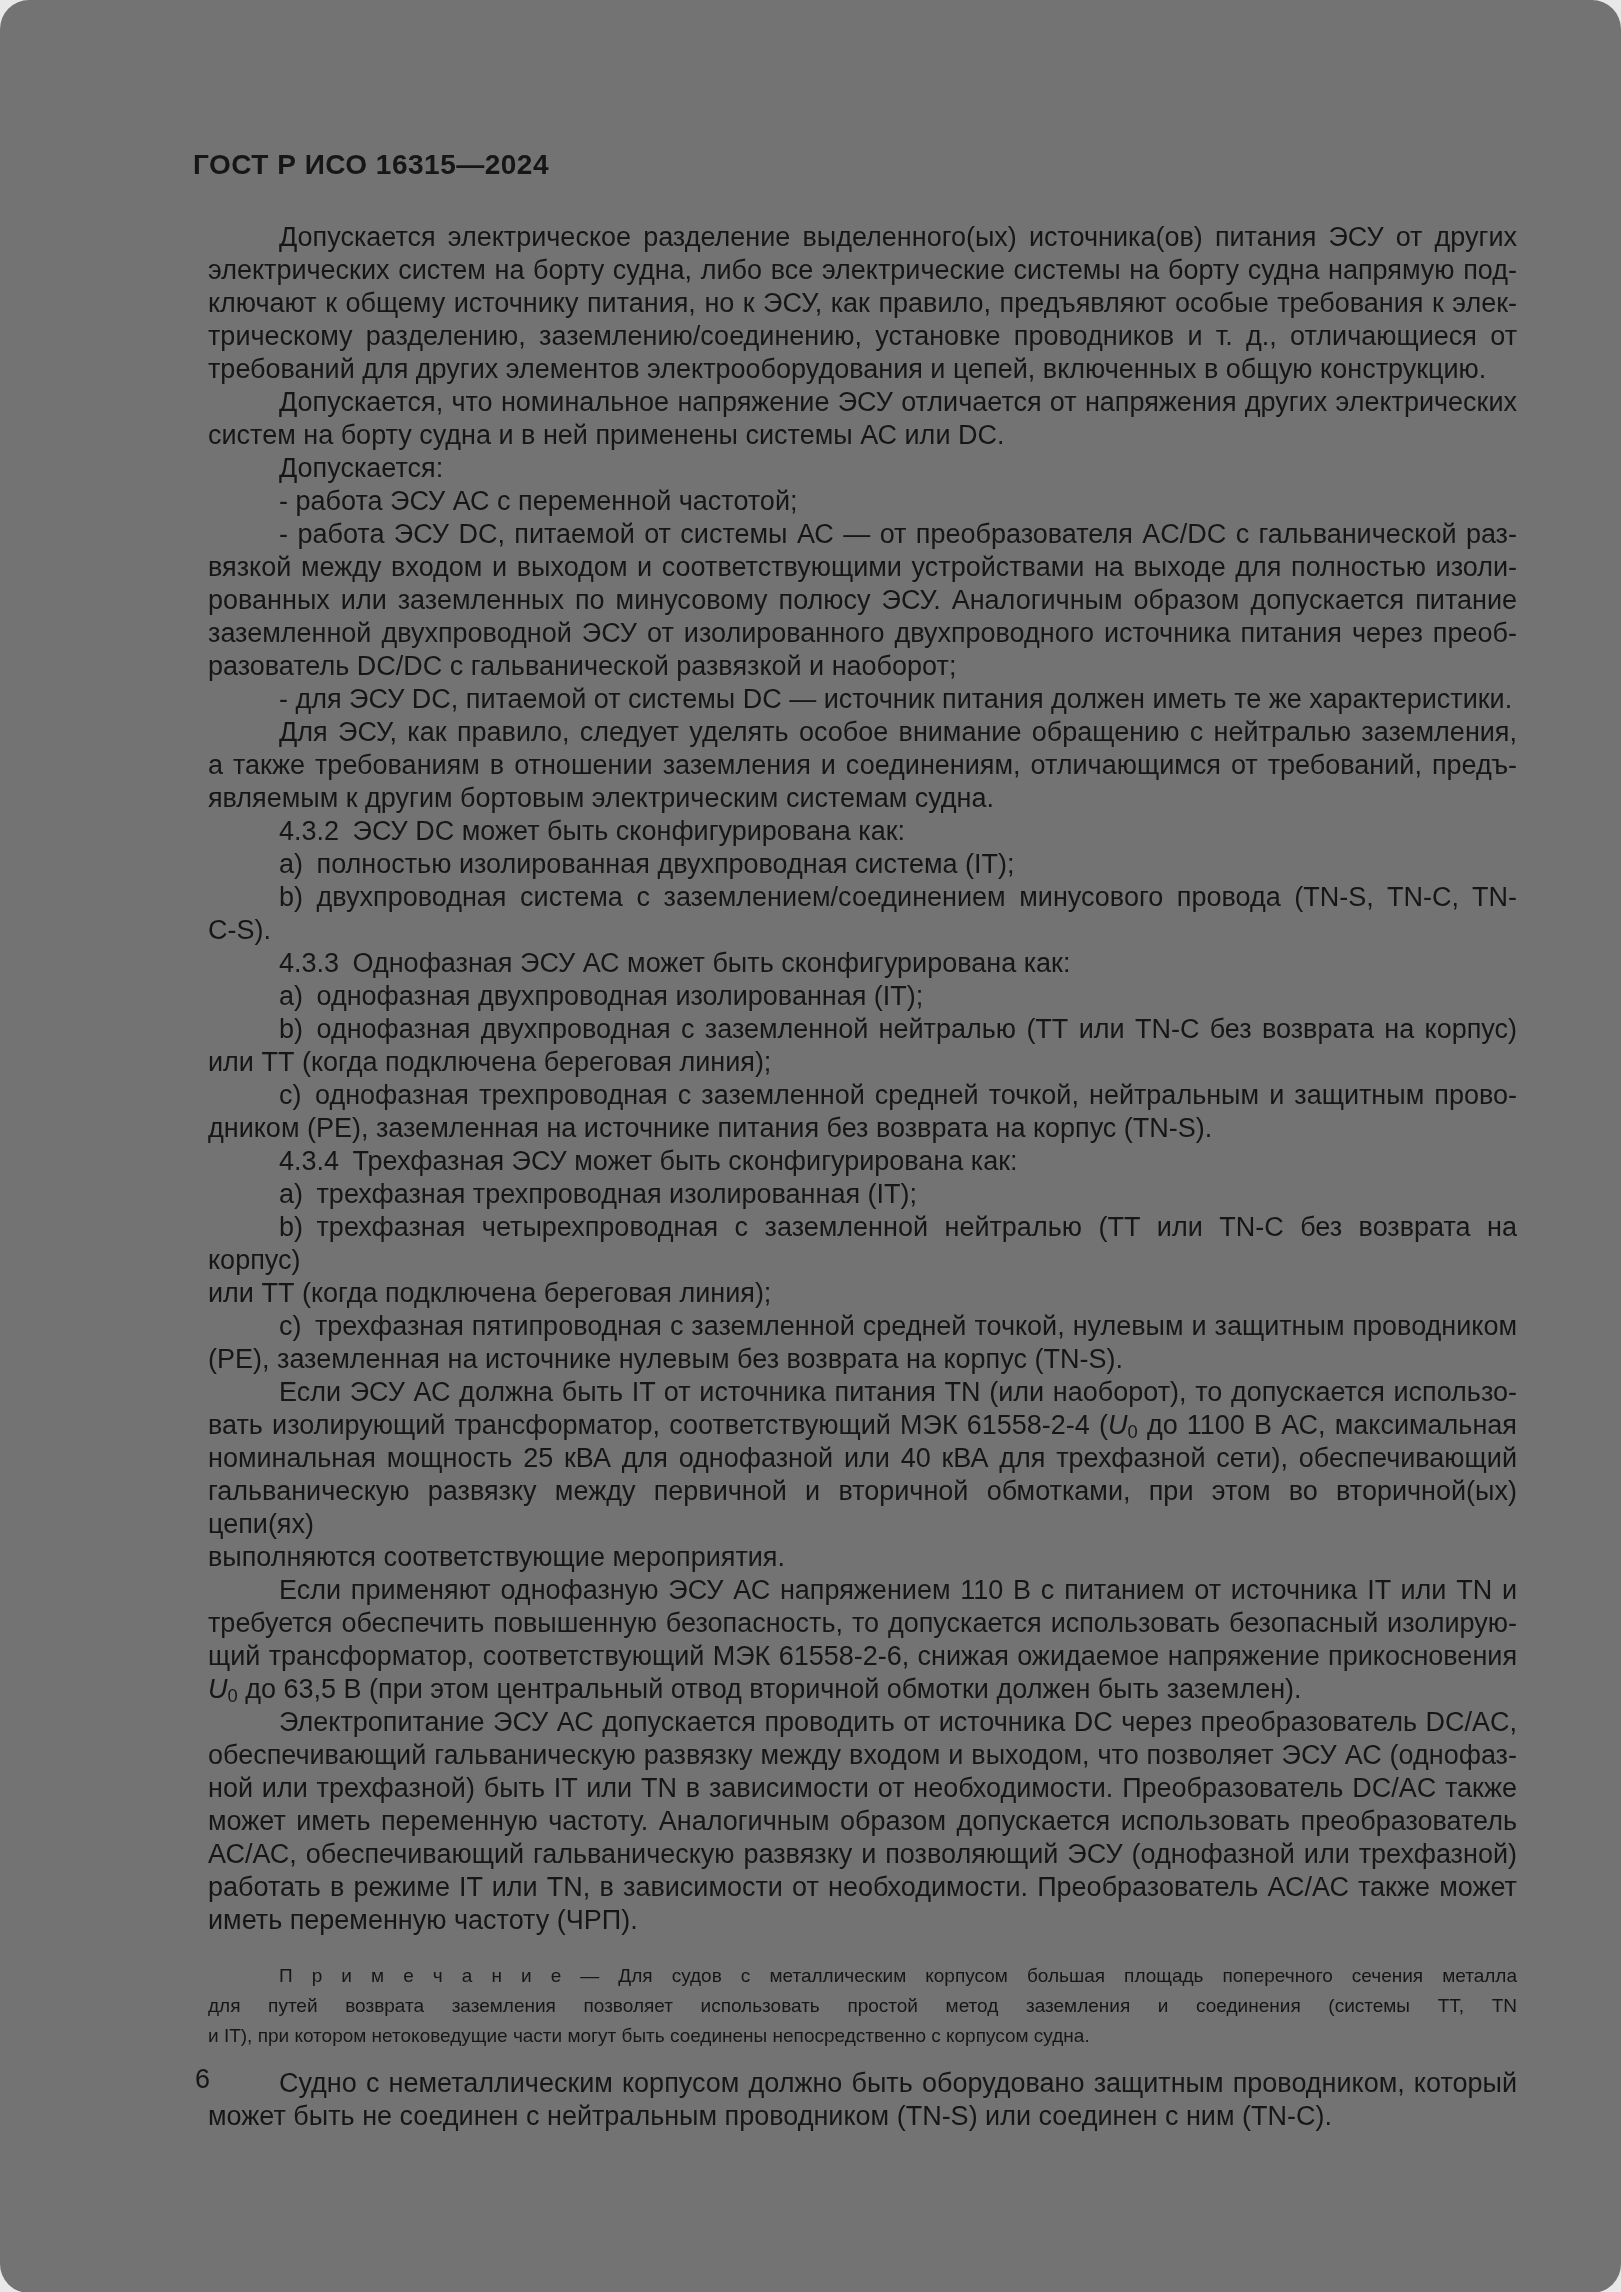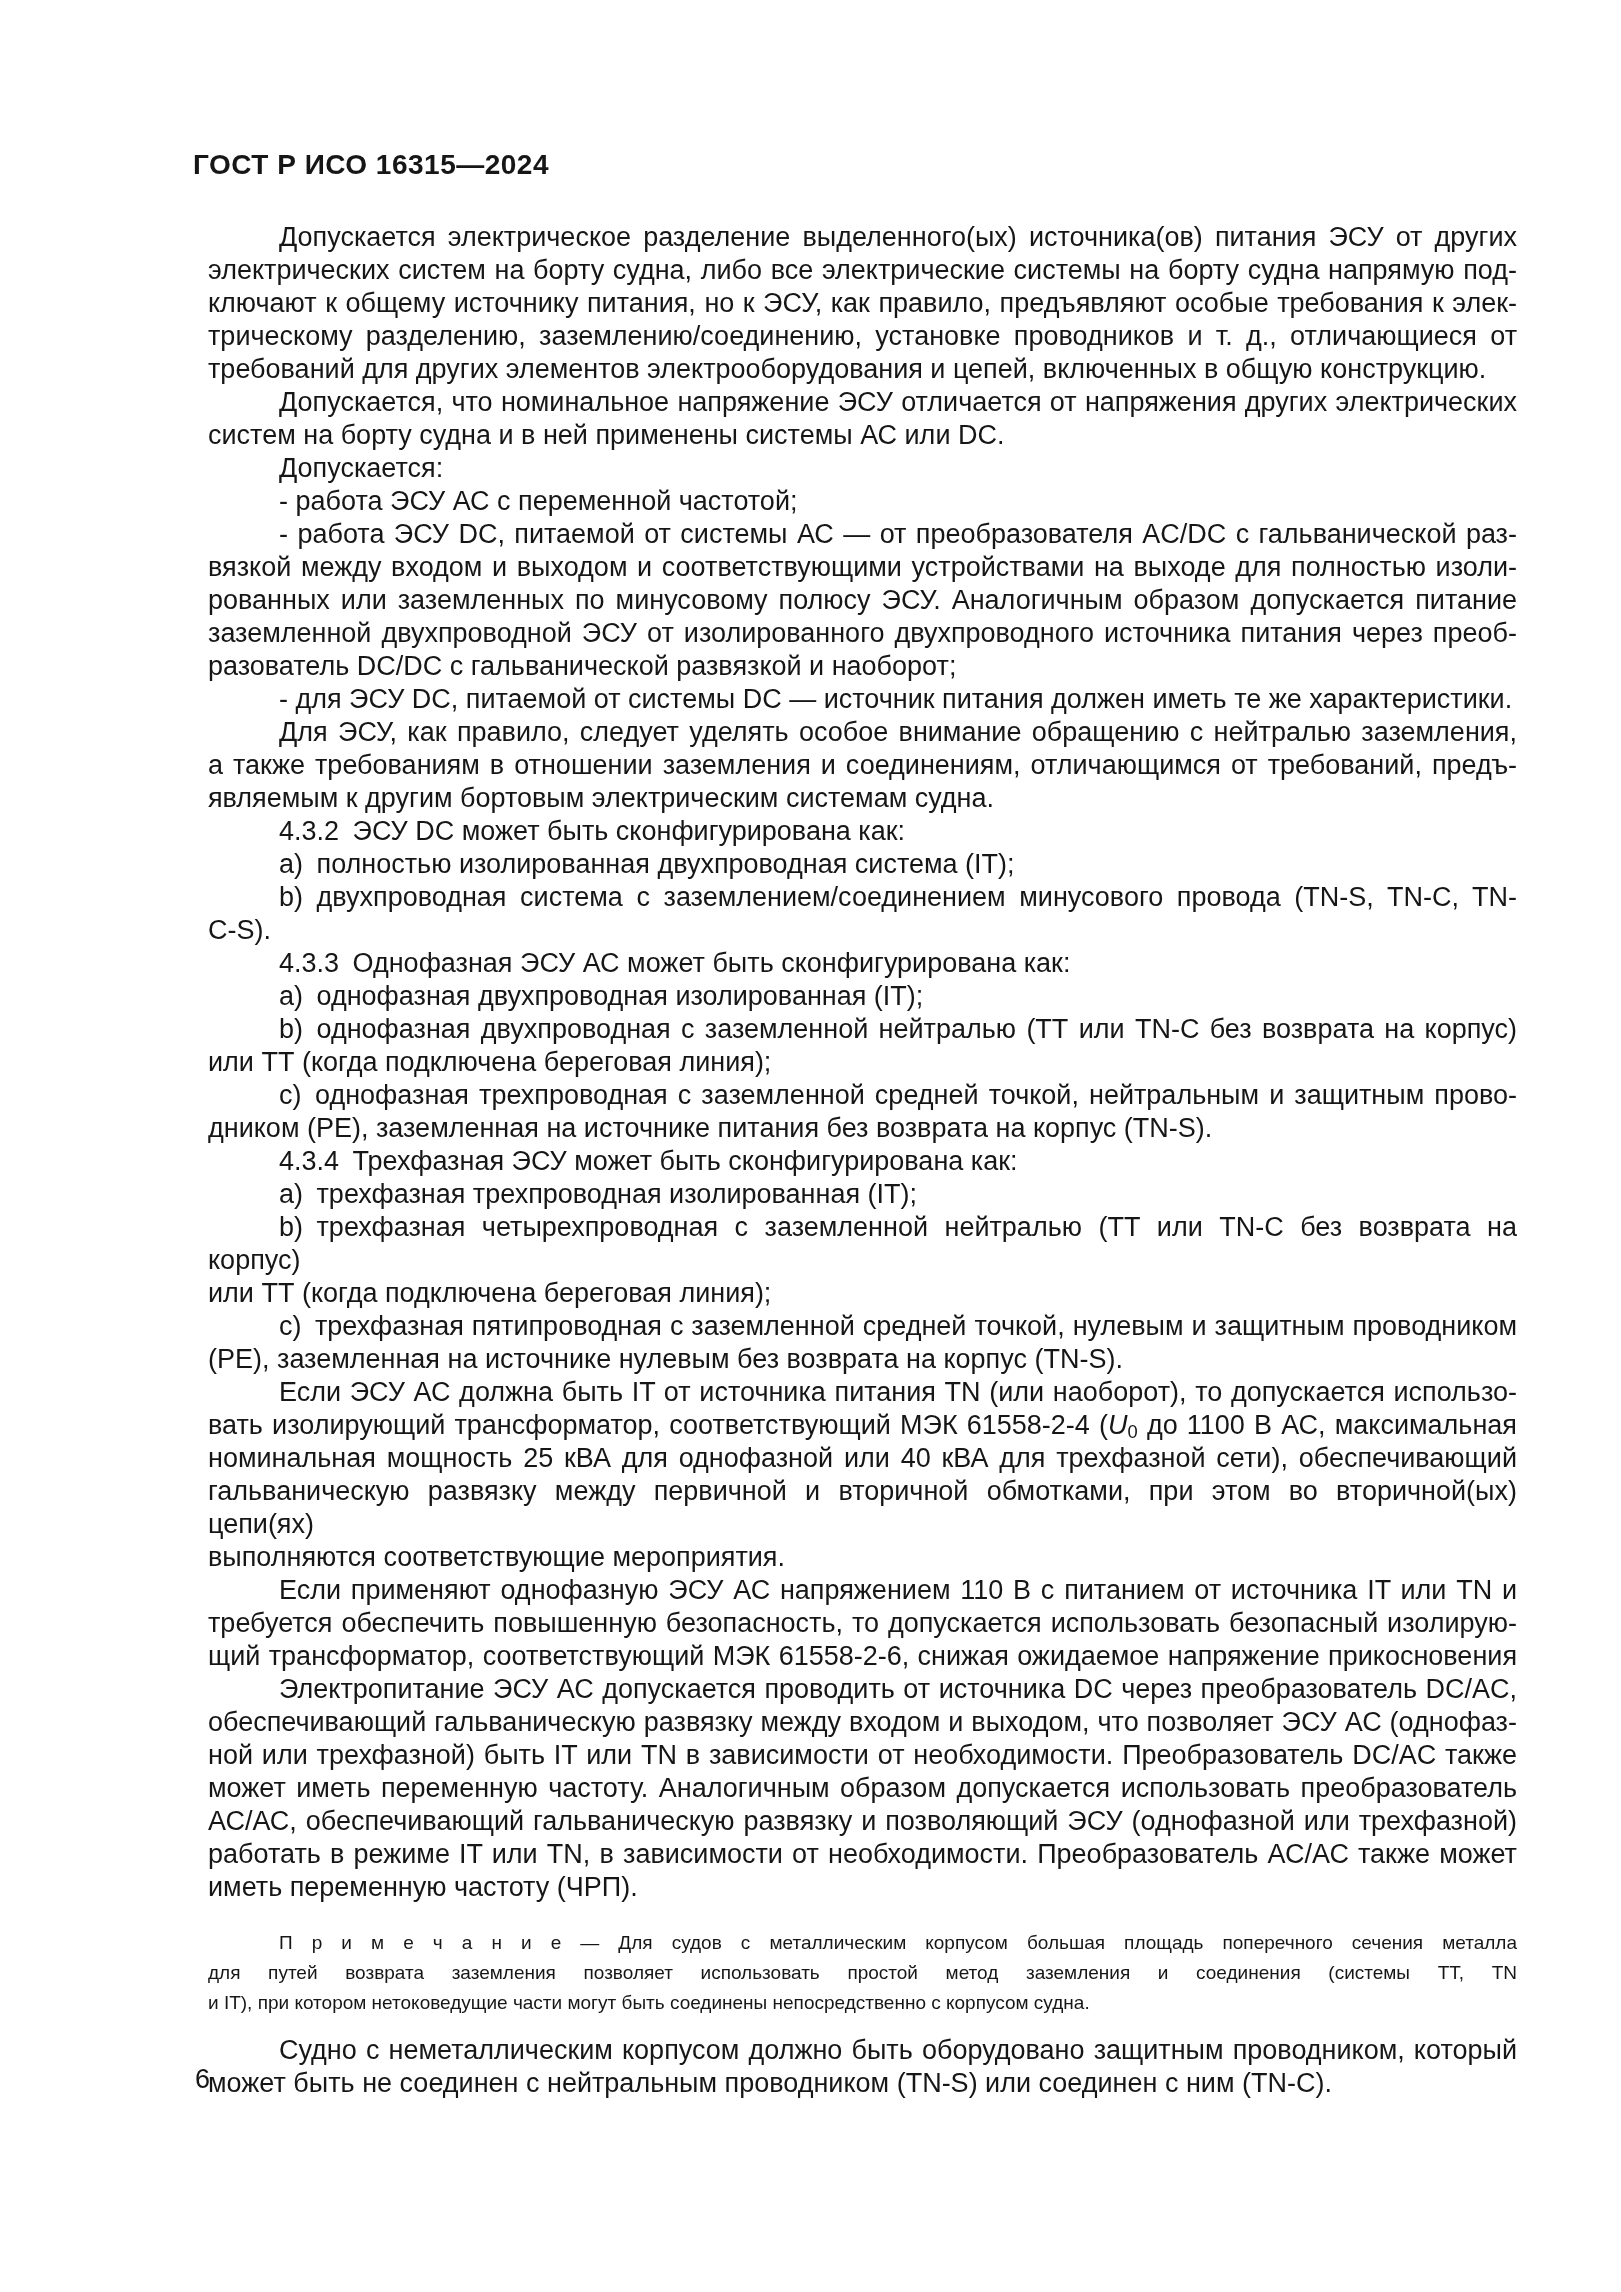--- a/index.html
+++ b/index.html
@@ -1,23 +1,24 @@
 <!DOCTYPE html>
 <html><head>
 <meta charset="utf-8">
 <style>
   html, body { margin: 0; padding: 0; background: #e8e8e8; }
   .page {
     position: relative;
     width: 1621px;
     height: 2293px;
-    background: #ffffff;
+    background: #737373;
     font-family: "Liberation Sans", "DejaVu Sans", sans-serif;
     color: #161616;
     overflow: hidden;
+    border-radius: 29px;
   }
   .doc-header {
     position: absolute;
     left: 193px;
     top: 149px;
     font-size: 28px;
     font-weight: bold;
     letter-spacing: 0.5px;
     white-space: nowrap;
   }
@@ -138,20 +139,21 @@
         <div class="line first">Если ЭСУ АС должна быть IT от источника питания TN (или наоборот), то допускается использо-</div>
         <div class="line">вать изолирующий трансформатор, соответствующий МЭК 61558-2-4 (<i>U</i><sub>0</sub> до 1100 В АС, максимальная</div>
         <div class="line">номинальная мощность 25 кВА для однофазной или 40 кВА для трехфазной сети), обеспечивающий</div>
         <div class="line">гальваническую развязку между первичной и вторичной обмотками, при этом во вторичной(ых) цепи(ях)</div>
         <div class="line last">выполняются соответствующие мероприятия.</div>
       </div>
       <div class="para">
         <div class="line first">Если применяют однофазную ЭСУ АС напряжением 110 В с питанием от источника IT или TN и</div>
         <div class="line">требуется обеспечить повышенную безопасность, то допускается использовать безопасный изолирую-</div>
         <div class="line">щий трансформатор, соответствующий МЭК 61558-2-6, снижая ожидаемое напряжение прикосновения</div>
+        <div class="line last"><i>U</i><sub>0</sub> до 63,5 В (при этом центральный отвод вторичной обмотки должен быть заземлен).</div>
       </div>
       <div class="para">
         <div class="line first">Электропитание ЭСУ АС допускается проводить от источника DC через преобразователь DC/AC,</div>
         <div class="line">обеспечивающий гальваническую развязку между входом и выходом, что позволяет ЭСУ АС (однофаз-</div>
         <div class="line">ной или трехфазной) быть IT или TN в зависимости от необходимости. Преобразователь DC/AC также</div>
         <div class="line">может иметь переменную частоту. Аналогичным образом допускается использовать преобразователь</div>
         <div class="line">АС/АС, обеспечивающий гальваническую развязку и позволяющий ЭСУ (однофазной или трехфазной)</div>
         <div class="line">работать в режиме IT или TN, в зависимости от необходимости. Преобразователь АС/АС также может</div>
         <div class="line last">иметь переменную частоту (ЧРП).</div>
       </div>

